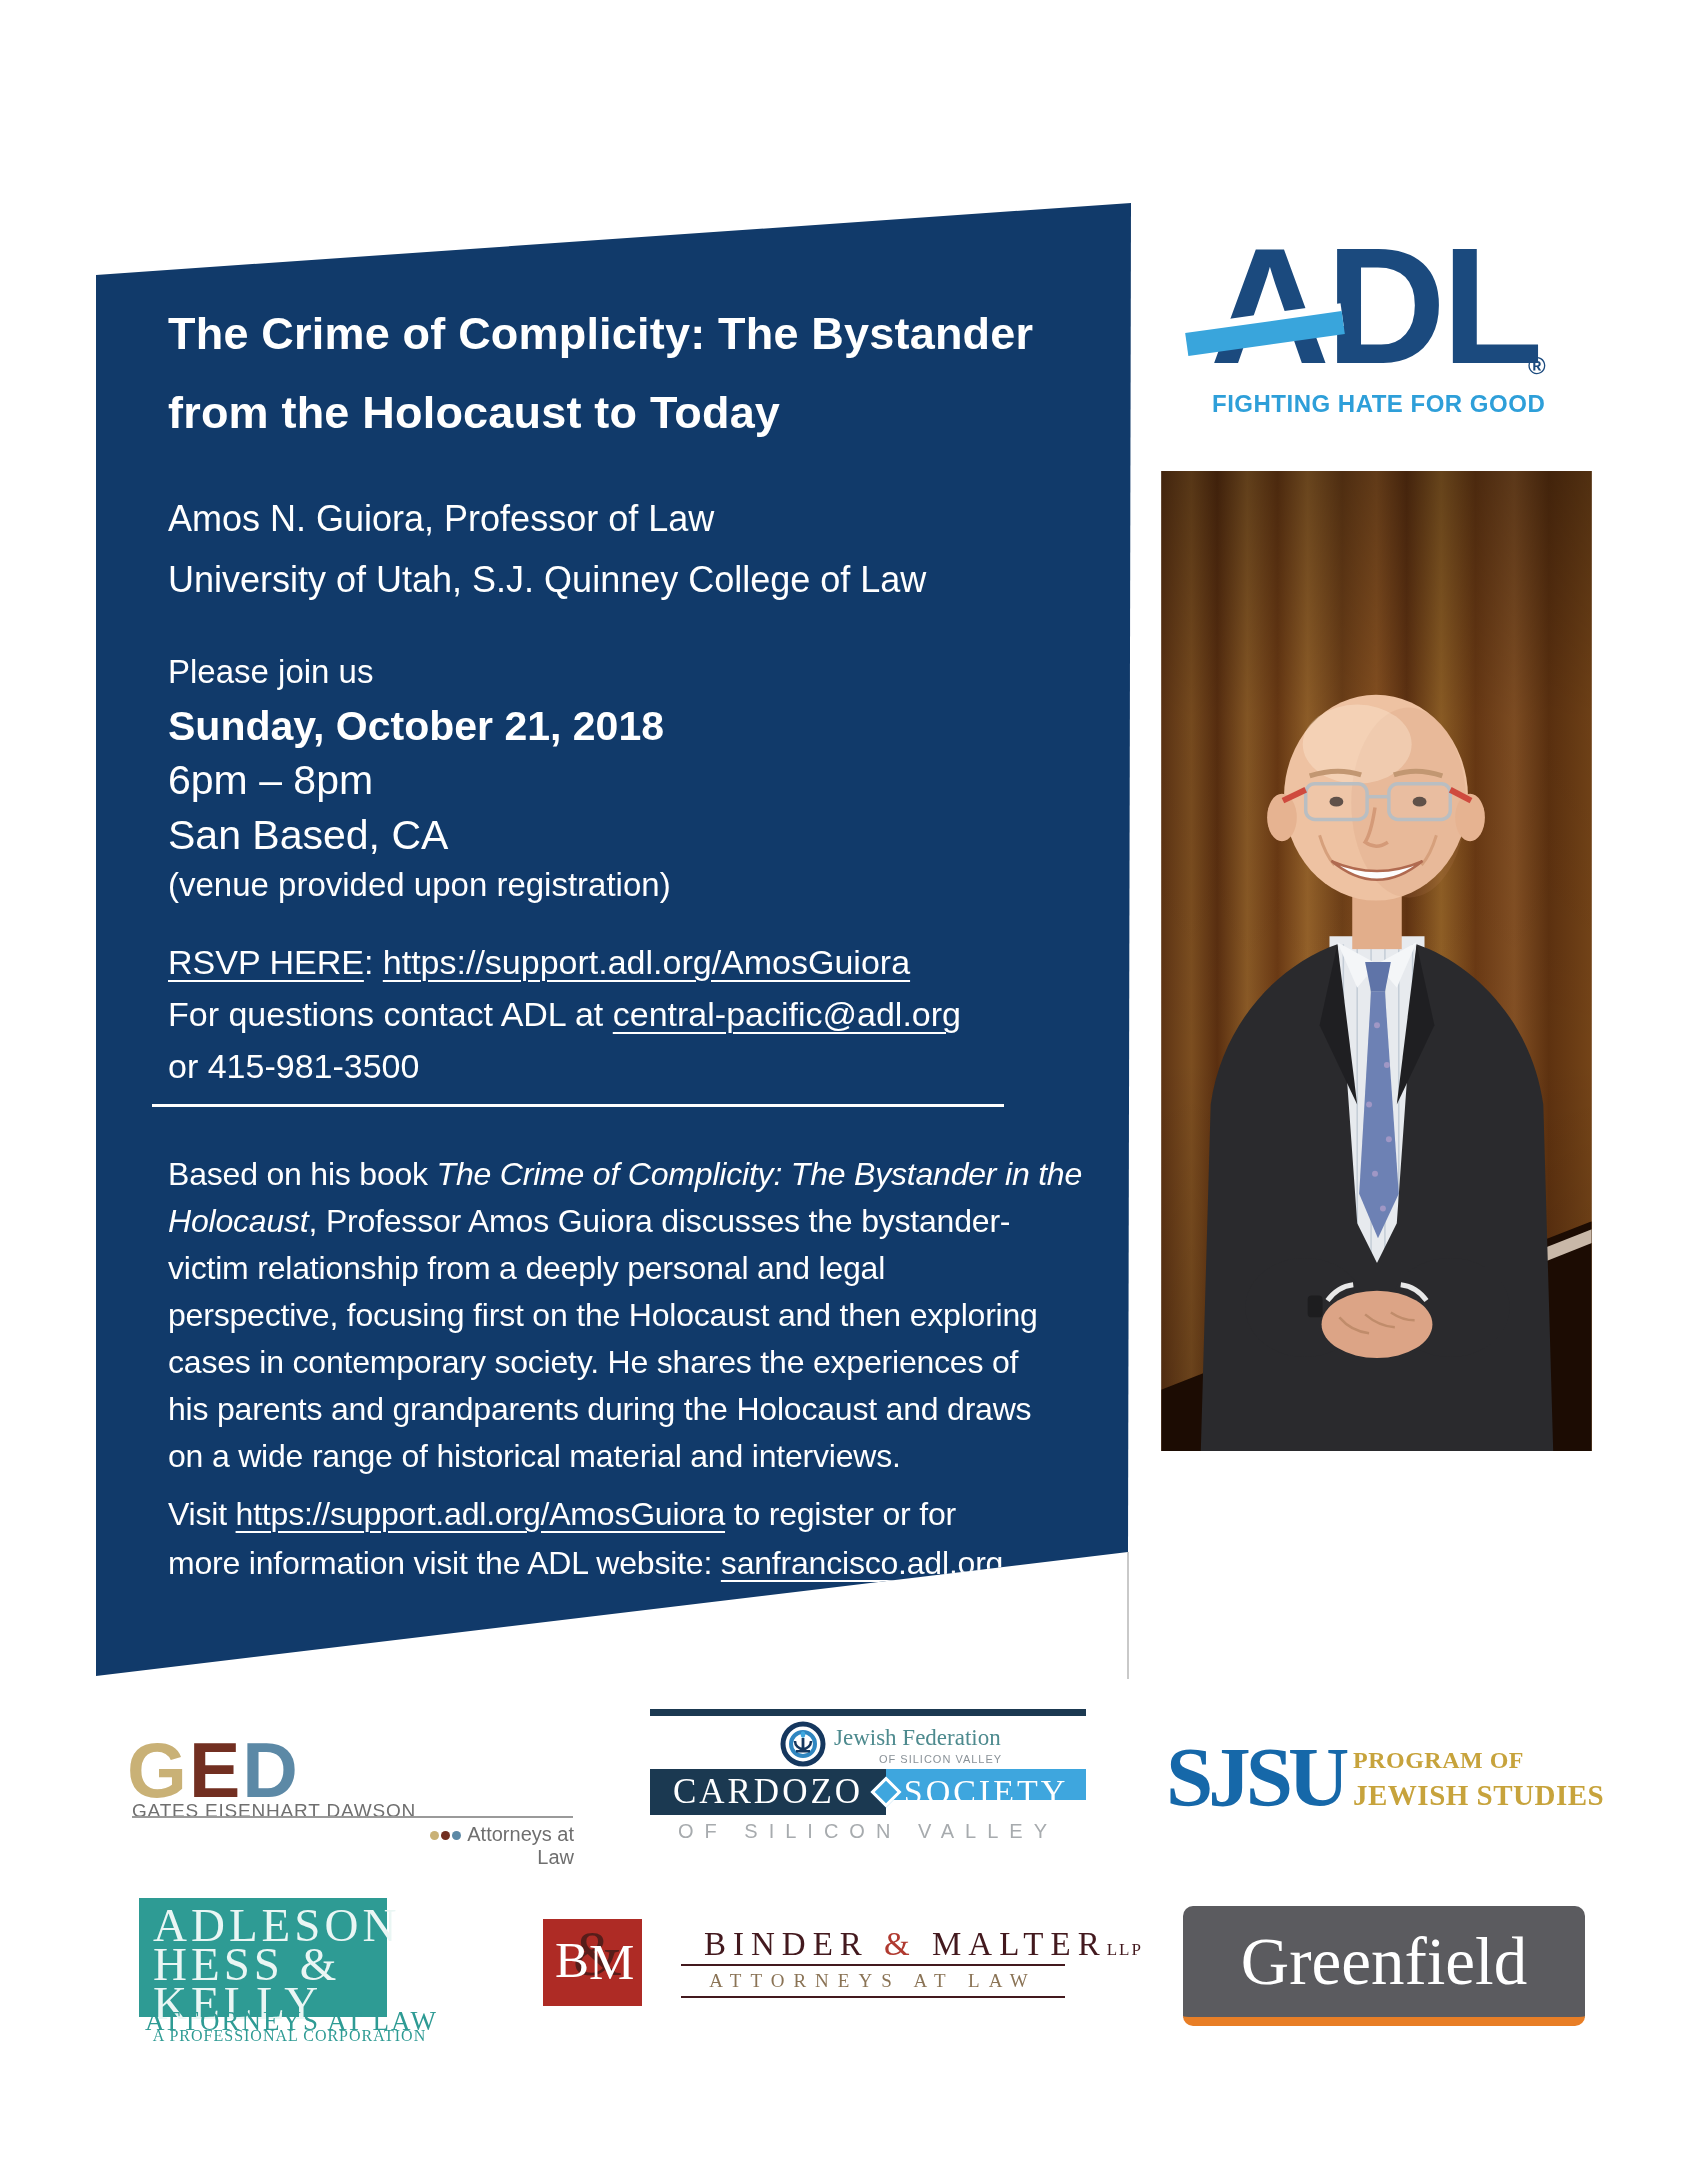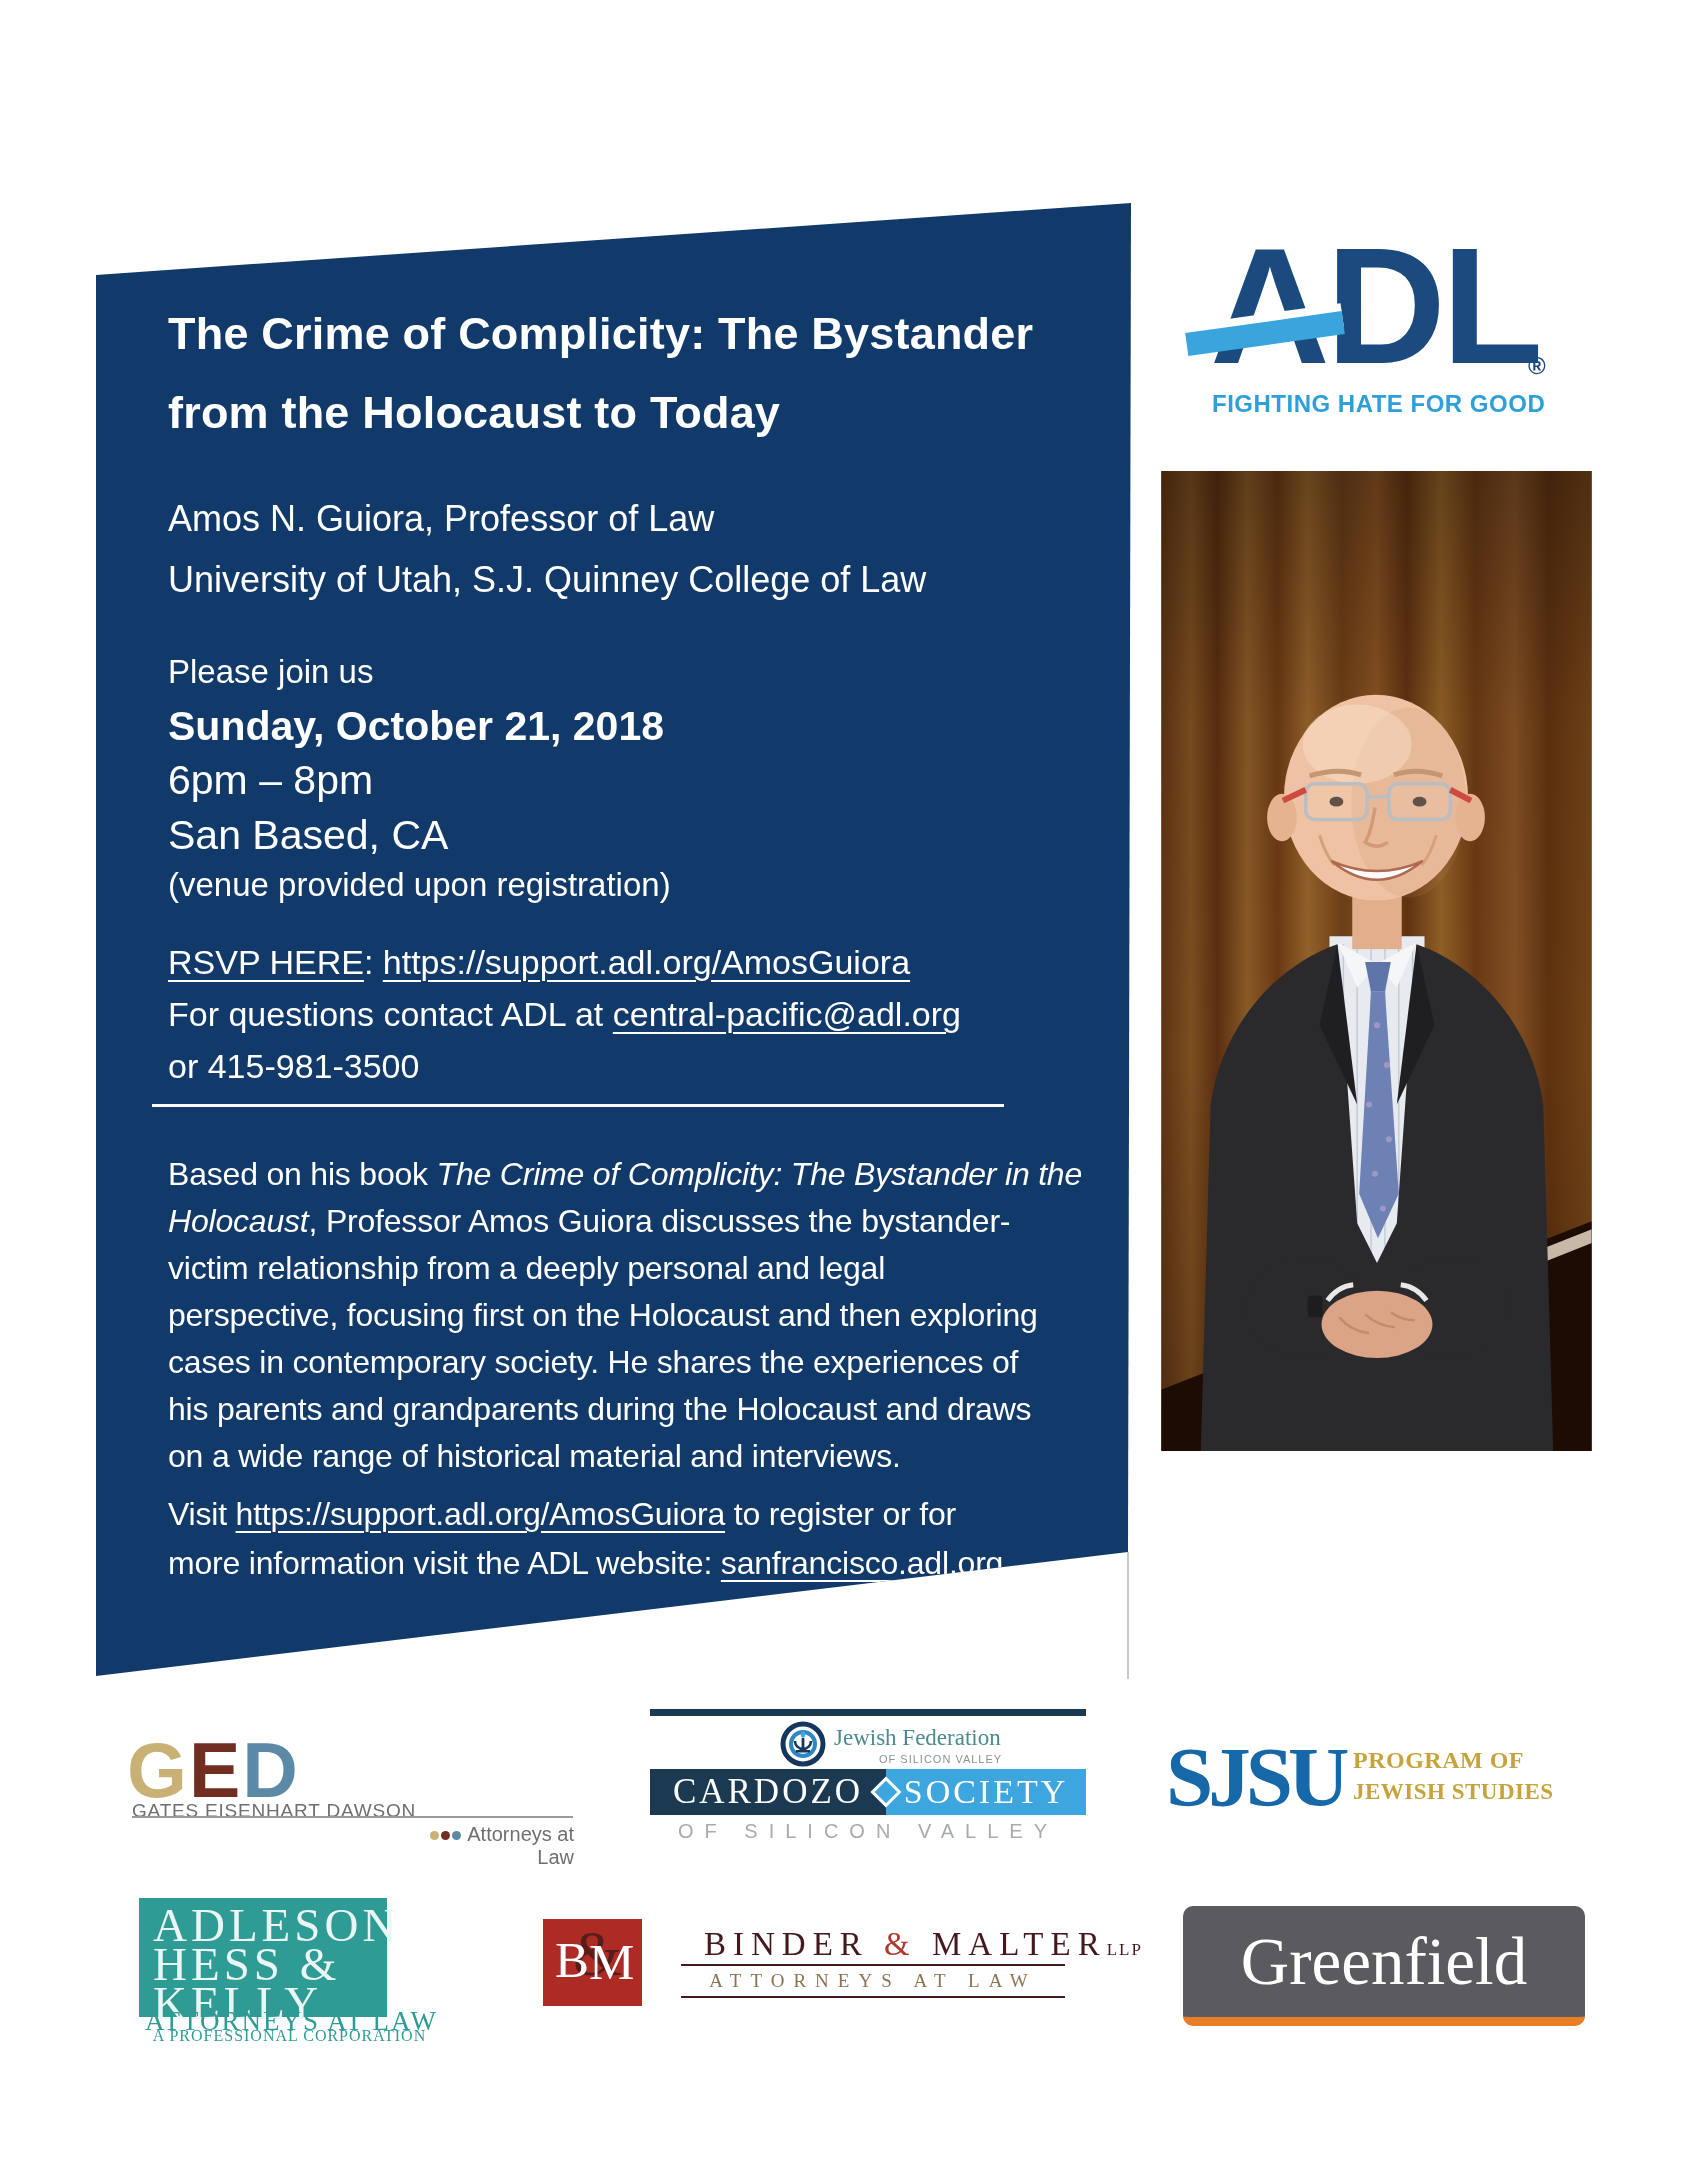--- a/index.html
+++ b/index.html
@@ -51,31 +51,31 @@
   .ged-line{left:132px;top:1816px;width:441px;height:2px;background:#9a9a9a;}
   .ged-att{left:416px;top:1823px;width:158px;text-align:right;font-size:20px;color:#6F6F6F;}
   .dot{display:inline-block;width:9px;height:9px;border-radius:50%;margin:0 2px 1px 0;vertical-align:middle;}
 
   .cz-topline{left:650px;top:1709px;width:436px;height:7px;background:#1B3951;}
   .jf-icon{left:780px;top:1721px;width:46px;height:46px;}
   .jf-name{left:834px;top:1725px;font-size:23px;color:#4D8A8E;}
   .jf-sub{left:879px;top:1753px;font-size:11px;letter-spacing:1px;color:#8A9298;}
   .cz-left{left:650px;top:1769px;width:236px;height:46px;background:#1B3951;color:#fff;
            text-align:center;line-height:46px;font-size:35px;letter-spacing:3px;}
-  .cz-right{left:886px;top:1769px;width:200px;height:46px;background:#3EA6DE;color:#fff;
+  .cz-right{left:886px;top:1769px;width:200px;height:31px;background:#3EA6DE;color:#fff;
             text-align:center;line-height:46px;font-size:34px;letter-spacing:3px;}
   .cz-diamond{left:875px;top:1781px;width:22px;height:22px;background:#3EA6DE;
               border:3px solid #ffffff;box-sizing:border-box;transform:rotate(45deg);z-index:2;}
   .cz-sub{left:650px;top:1820px;width:436px;text-align:center;font-size:20px;
           letter-spacing:11px;color:#A7ABAE;}
 
   .sjsu-word{left:1166px;top:1735px;font-size:85px;line-height:1;font-weight:700;
              color:#1668A9;letter-spacing:-5px;}
   .sjsu-p1{left:1353px;top:1747px;font-size:24px;font-weight:700;color:#C7A33C;letter-spacing:0.5px;}
-  .sjsu-p2{left:1353px;top:1779px;font-size:23px;font-weight:700;color:#C7A33C;letter-spacing:0.5px;}
+  .sjsu-p2{left:1353px;top:1779px;font-size:29px;font-weight:700;color:#C7A33C;letter-spacing:0.5px;}
 
   .ahk-box{left:139px;top:1884px;width:248px;height:119px;background:#2E9B94;color:#EAF6F4;
            padding-left:14px;box-sizing:border-box;padding-top:8px;margin-top:14px;}
   .ahk-box div{font-size:47px;line-height:39px;letter-spacing:4px;}
   .ahk-sub1{left:139px;top:2006px;width:305px;text-align:center;font-size:27px;
             letter-spacing:2px;color:#2E9B94;}
   .ahk-sub2{left:137px;top:2027px;width:305px;text-align:center;font-size:16px;
             letter-spacing:1px;color:#2E9B94;}
 
   .bm-box{left:543px;top:1919px;width:99px;height:87px;background:#AE2B25;}

